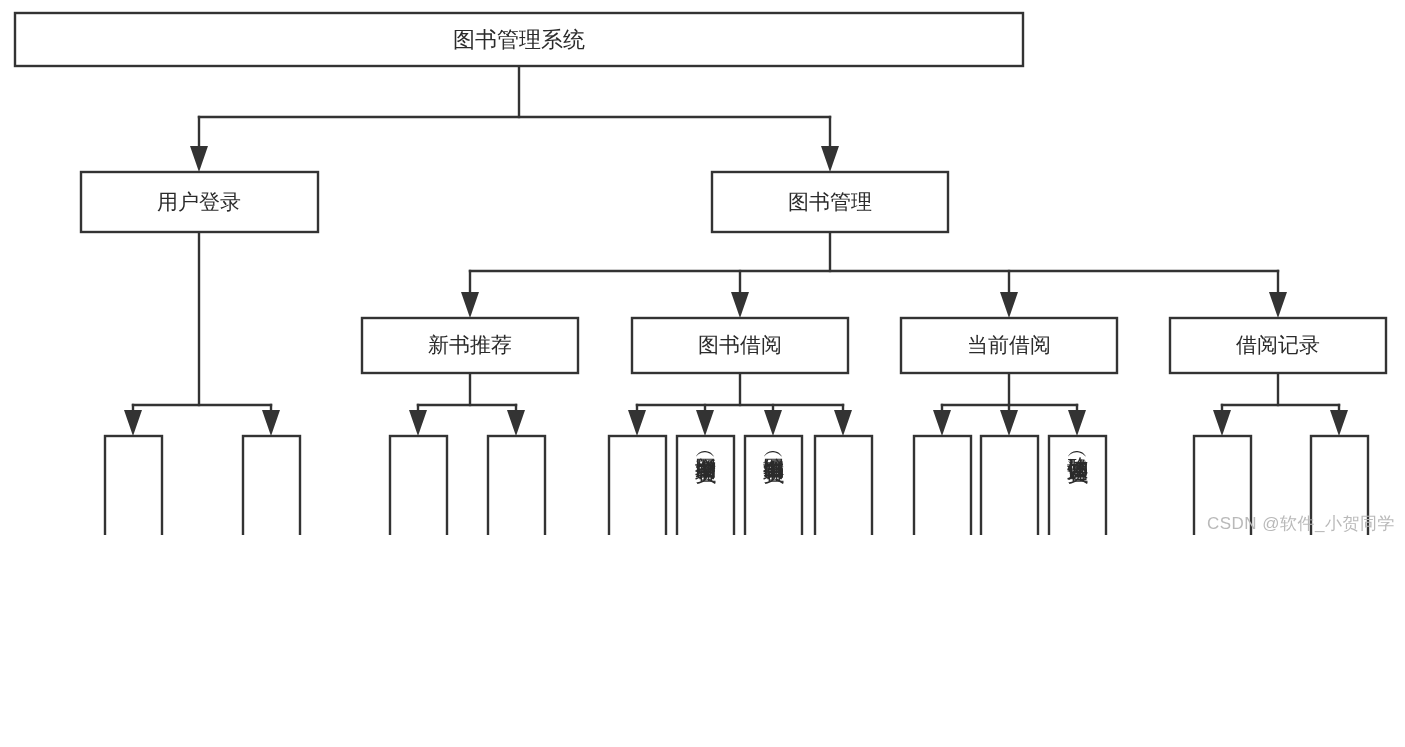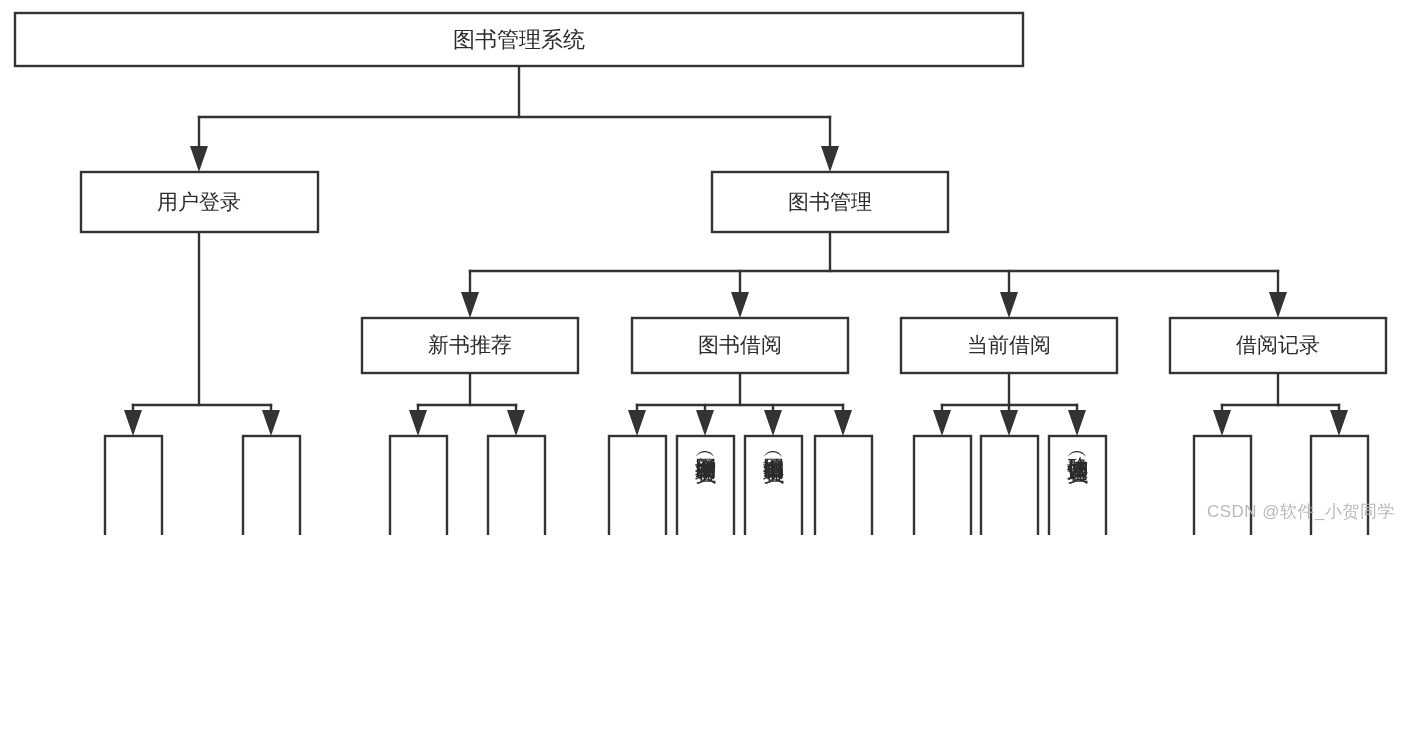--- a/index.html
+++ b/index.html
@@ -66,21 +66,21 @@
     font-size: 21px;
     line-height: 1.06;
     color: #2b2b2b;
     letter-spacing: 1px;
     white-space: nowrap;
     text-align: center;
   }
   .watermark {
     position: absolute;
     right: 10px;
-    bottom: 12px;
+    bottom: 0;
     font-family: "Liberation Sans", "DejaVu Sans", sans-serif;
     font-size: 17px;
     color: #b9b9b9;
     letter-spacing: 0.5px;
     white-space: nowrap;
     pointer-events: none;
   }
 </style>
 </head>
 <body>

